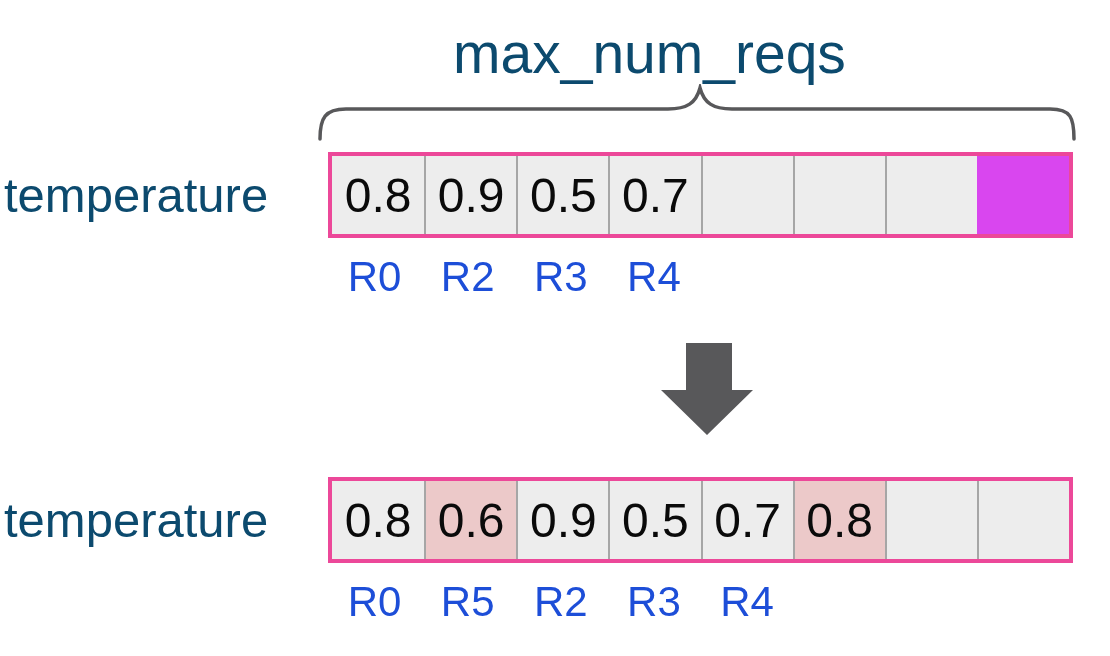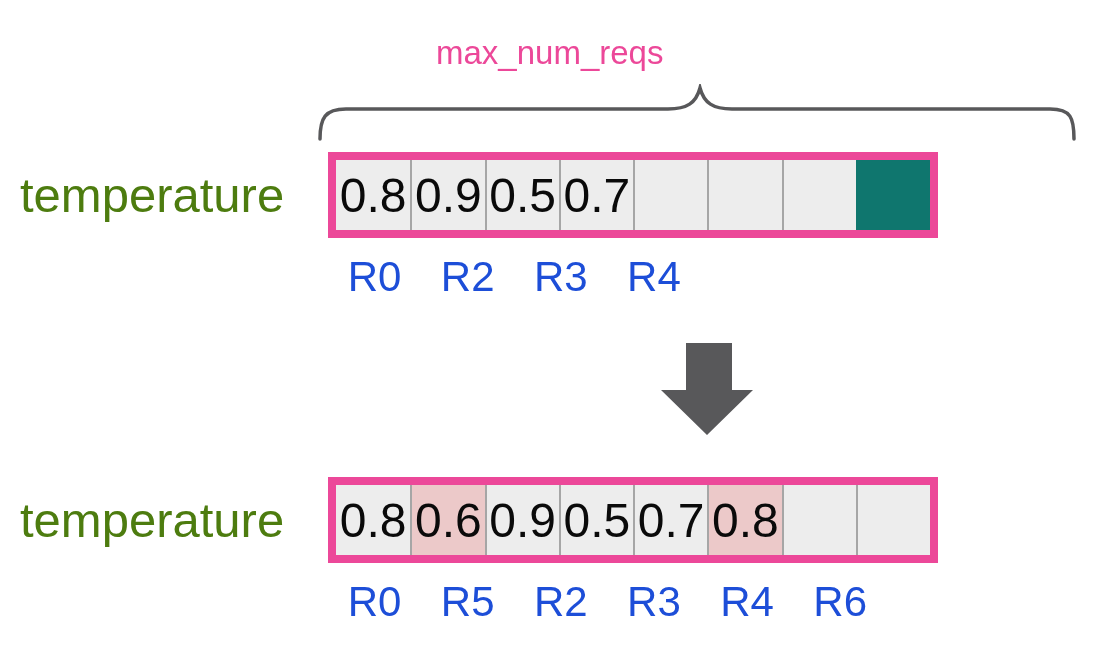--- a/index.html
+++ b/index.html
@@ -6,52 +6,52 @@
   html, body { background: #ffffff; }
   body {
     width: 1110px; height: 656px;
     position: relative;
     overflow: hidden;
     font-family: "Liberation Sans", "DejaVu Sans", sans-serif;
   }
 
   .title {
     position: absolute;
-    left: 436px; top: 25px;
-    font-size: 33px;
+    left: 453px; top: 25px;
+    font-size: 57px;
     line-height: 56px;
-    color: #ec4899;
+    color: #0c4a6e;
     white-space: nowrap;
   }
 
   .brace-wrap {
     position: absolute;
     left: 316px; top: 84px;
     width: 762px; height: 60px;
   }
 
   .row-label {
     position: absolute;
-    left: 20px;
+    left: 4px;
     font-size: 49px;
     line-height: 56px;
-    color: #4d7c0f;
+    color: #0c4a6e;
     white-space: nowrap;
   }
   .row-label.first  { top: 167px; }
   .row-label.second { top: 492px; }
 
   .array-grid {
     position: absolute;
     left: 328px;
-    width: 610px; height: 86px;
+    width: 745px; height: 86px;
     display: grid;
     grid-template-columns: repeat(8, 1fr);
-    border: 8px solid #ec4899;
-    background: #0f766e;
+    border: 4px solid #ec4899;
+    background: #d946ef;
   }
   .array-grid.first  { top: 152px; }
   .array-grid.second { top: 477px; }
 
   .cell {
     display: flex;
     align-items: center;
     justify-content: center;
     font-size: 48px;
     color: #0a0a0a;
@@ -151,16 +151,15 @@
   <div class="cell" data-variant="normal"></div>
   <div class="cell" data-variant="normal"></div>
 </div>
 
 <div class="labels-grid second">
   <div class="req-label">R0</div>
   <div class="req-label">R5</div>
   <div class="req-label">R2</div>
   <div class="req-label">R3</div>
   <div class="req-label">R4</div>
-  <div class="req-label">R6</div>
   <div class="req-label"></div>
   <div class="req-label"></div>
 </div>
 
 </body></html>

